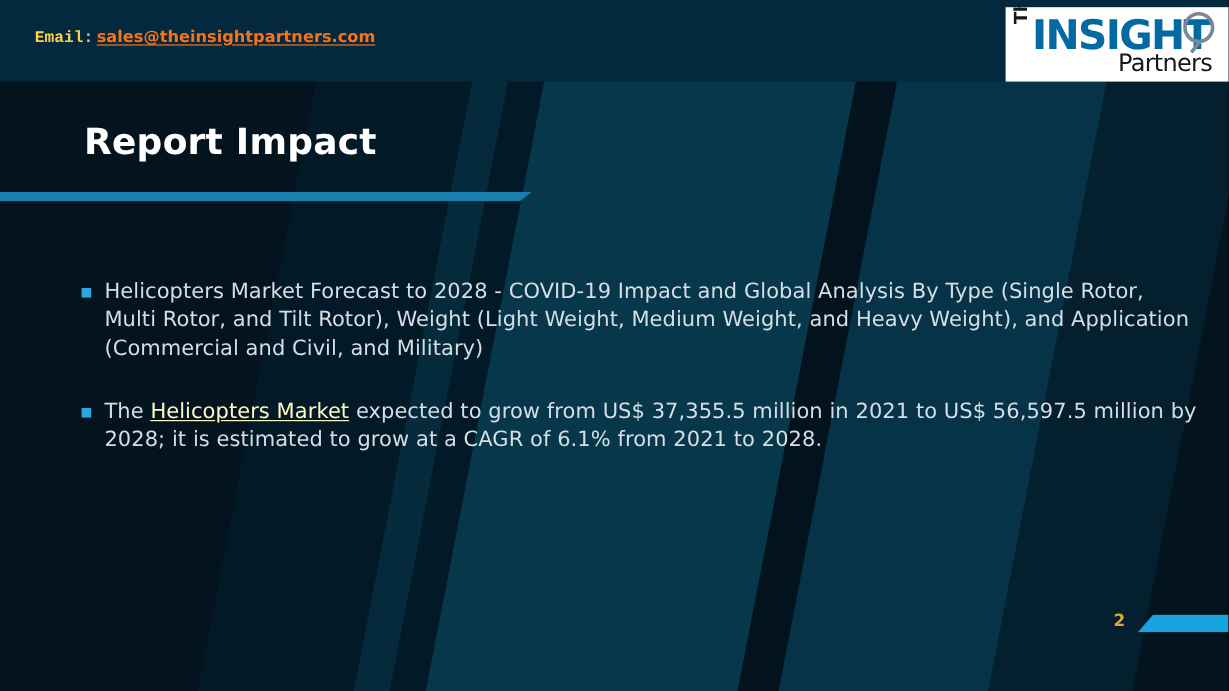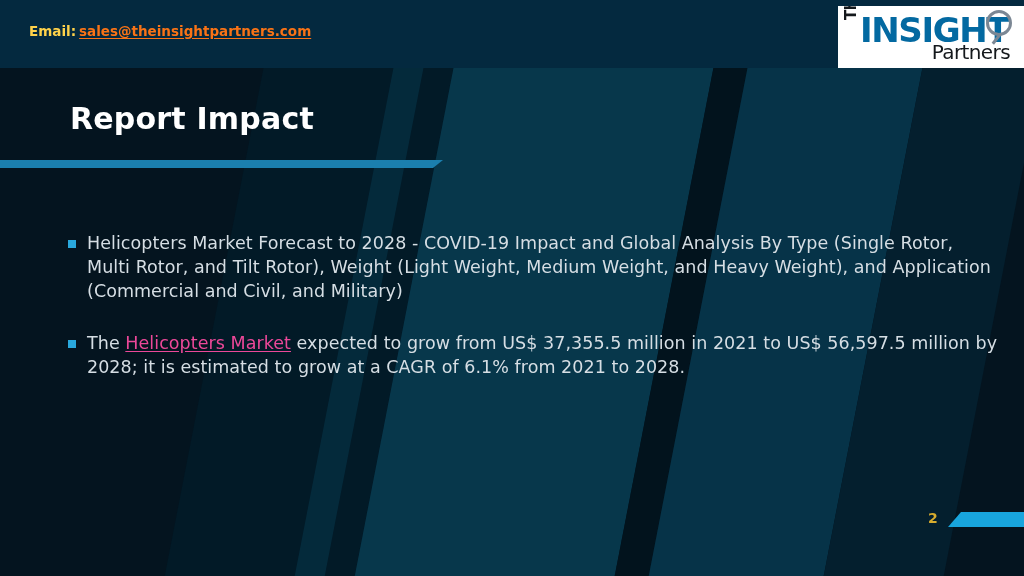--- a/index.html
+++ b/index.html
@@ -54,21 +54,21 @@
   .email-line {
     position: absolute;
     top: 25px;
     left: 29px;
     font-size: 13.5px;
     font-weight: 700;
     line-height: 1;
     white-space: nowrap;
     z-index: 4;
   }
-  .email-label { color: #ffd24a; font-weight: 700; }
+  .email-label { color: #ffd24a; font-weight: 700; font-family: Liberation Mono, monospace; }
   .email-address {
     color: #f97316;
     font-weight: 700;
     text-decoration: underline;
     text-underline-offset: 2px;
     margin-left: 3px;
     text-align: center;
   }
 
   
@@ -187,21 +187,21 @@
     margin-right: 11px;
   }
   .bullet-text {
     flex: 1 1 auto;
     font-size: 17.5px;
     line-height: 1.37;
     color: #d6dee4;
     letter-spacing: 0.05px;
   }
   .inline-link {
-    color: #ec4899;
+    color: #fef9c3;
     text-decoration: underline;
     text-underline-offset: 2px;
   }
 
   
   .footer-bar {
     position: absolute;
     top: 512px;
     left: 948px;
     width: 76px;

